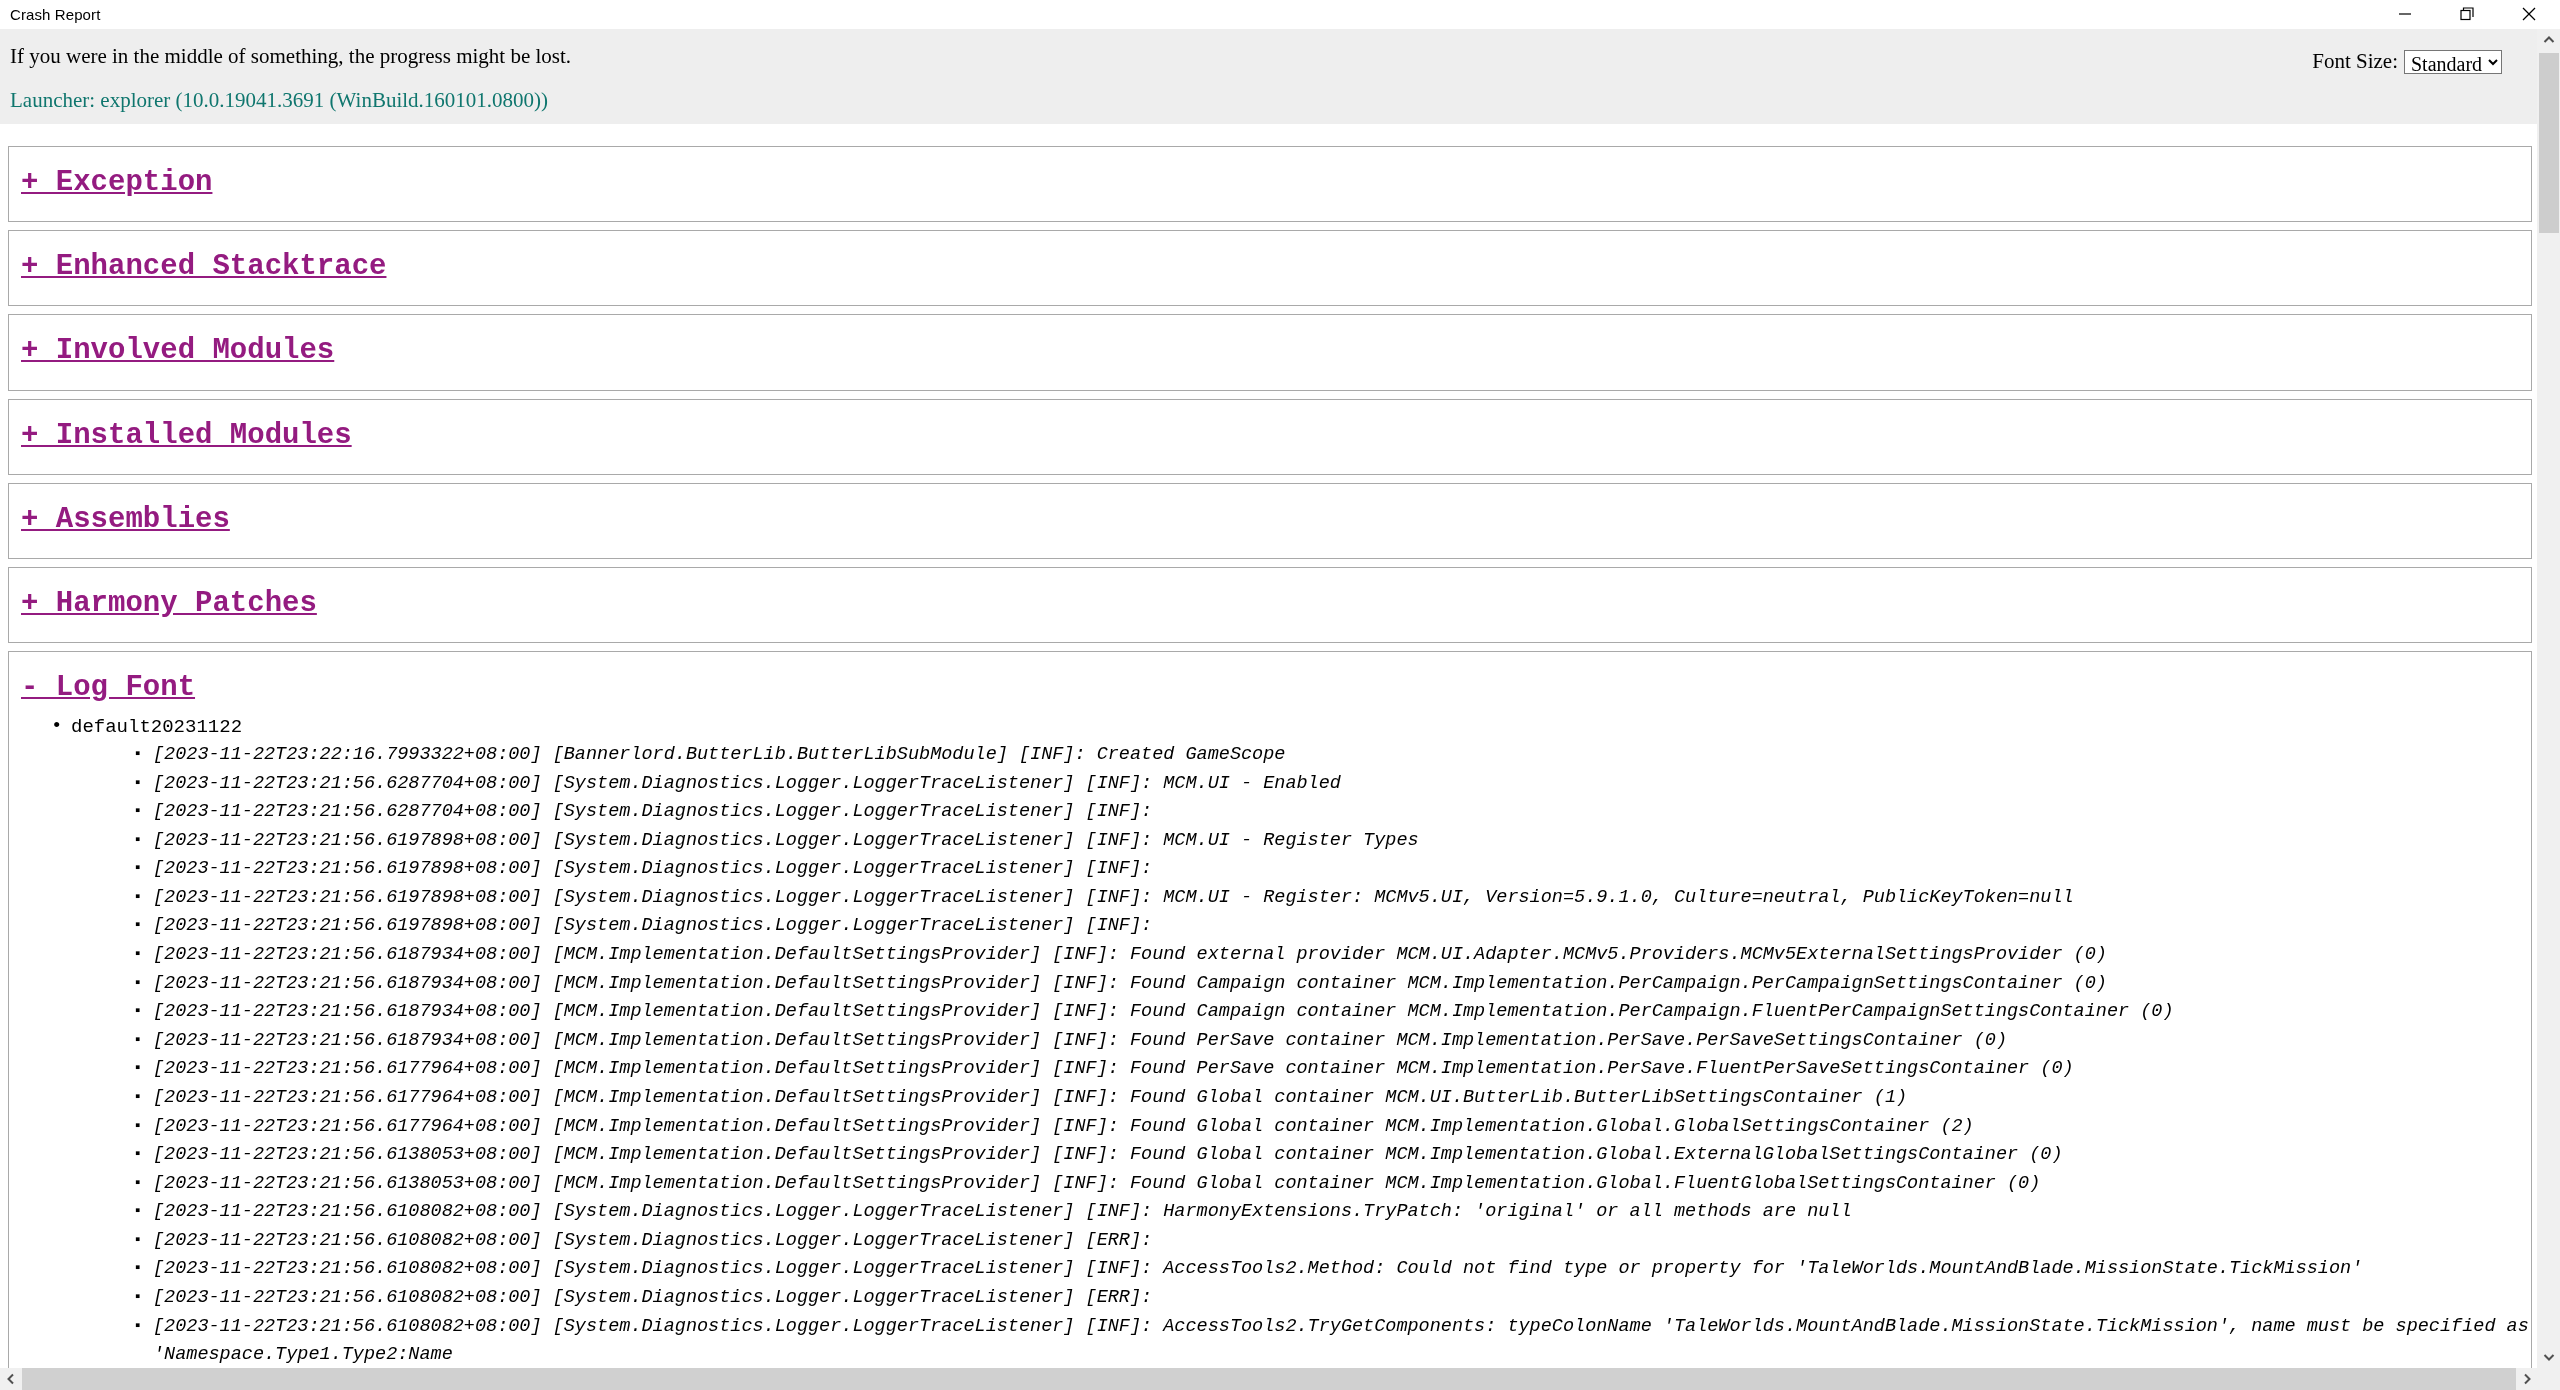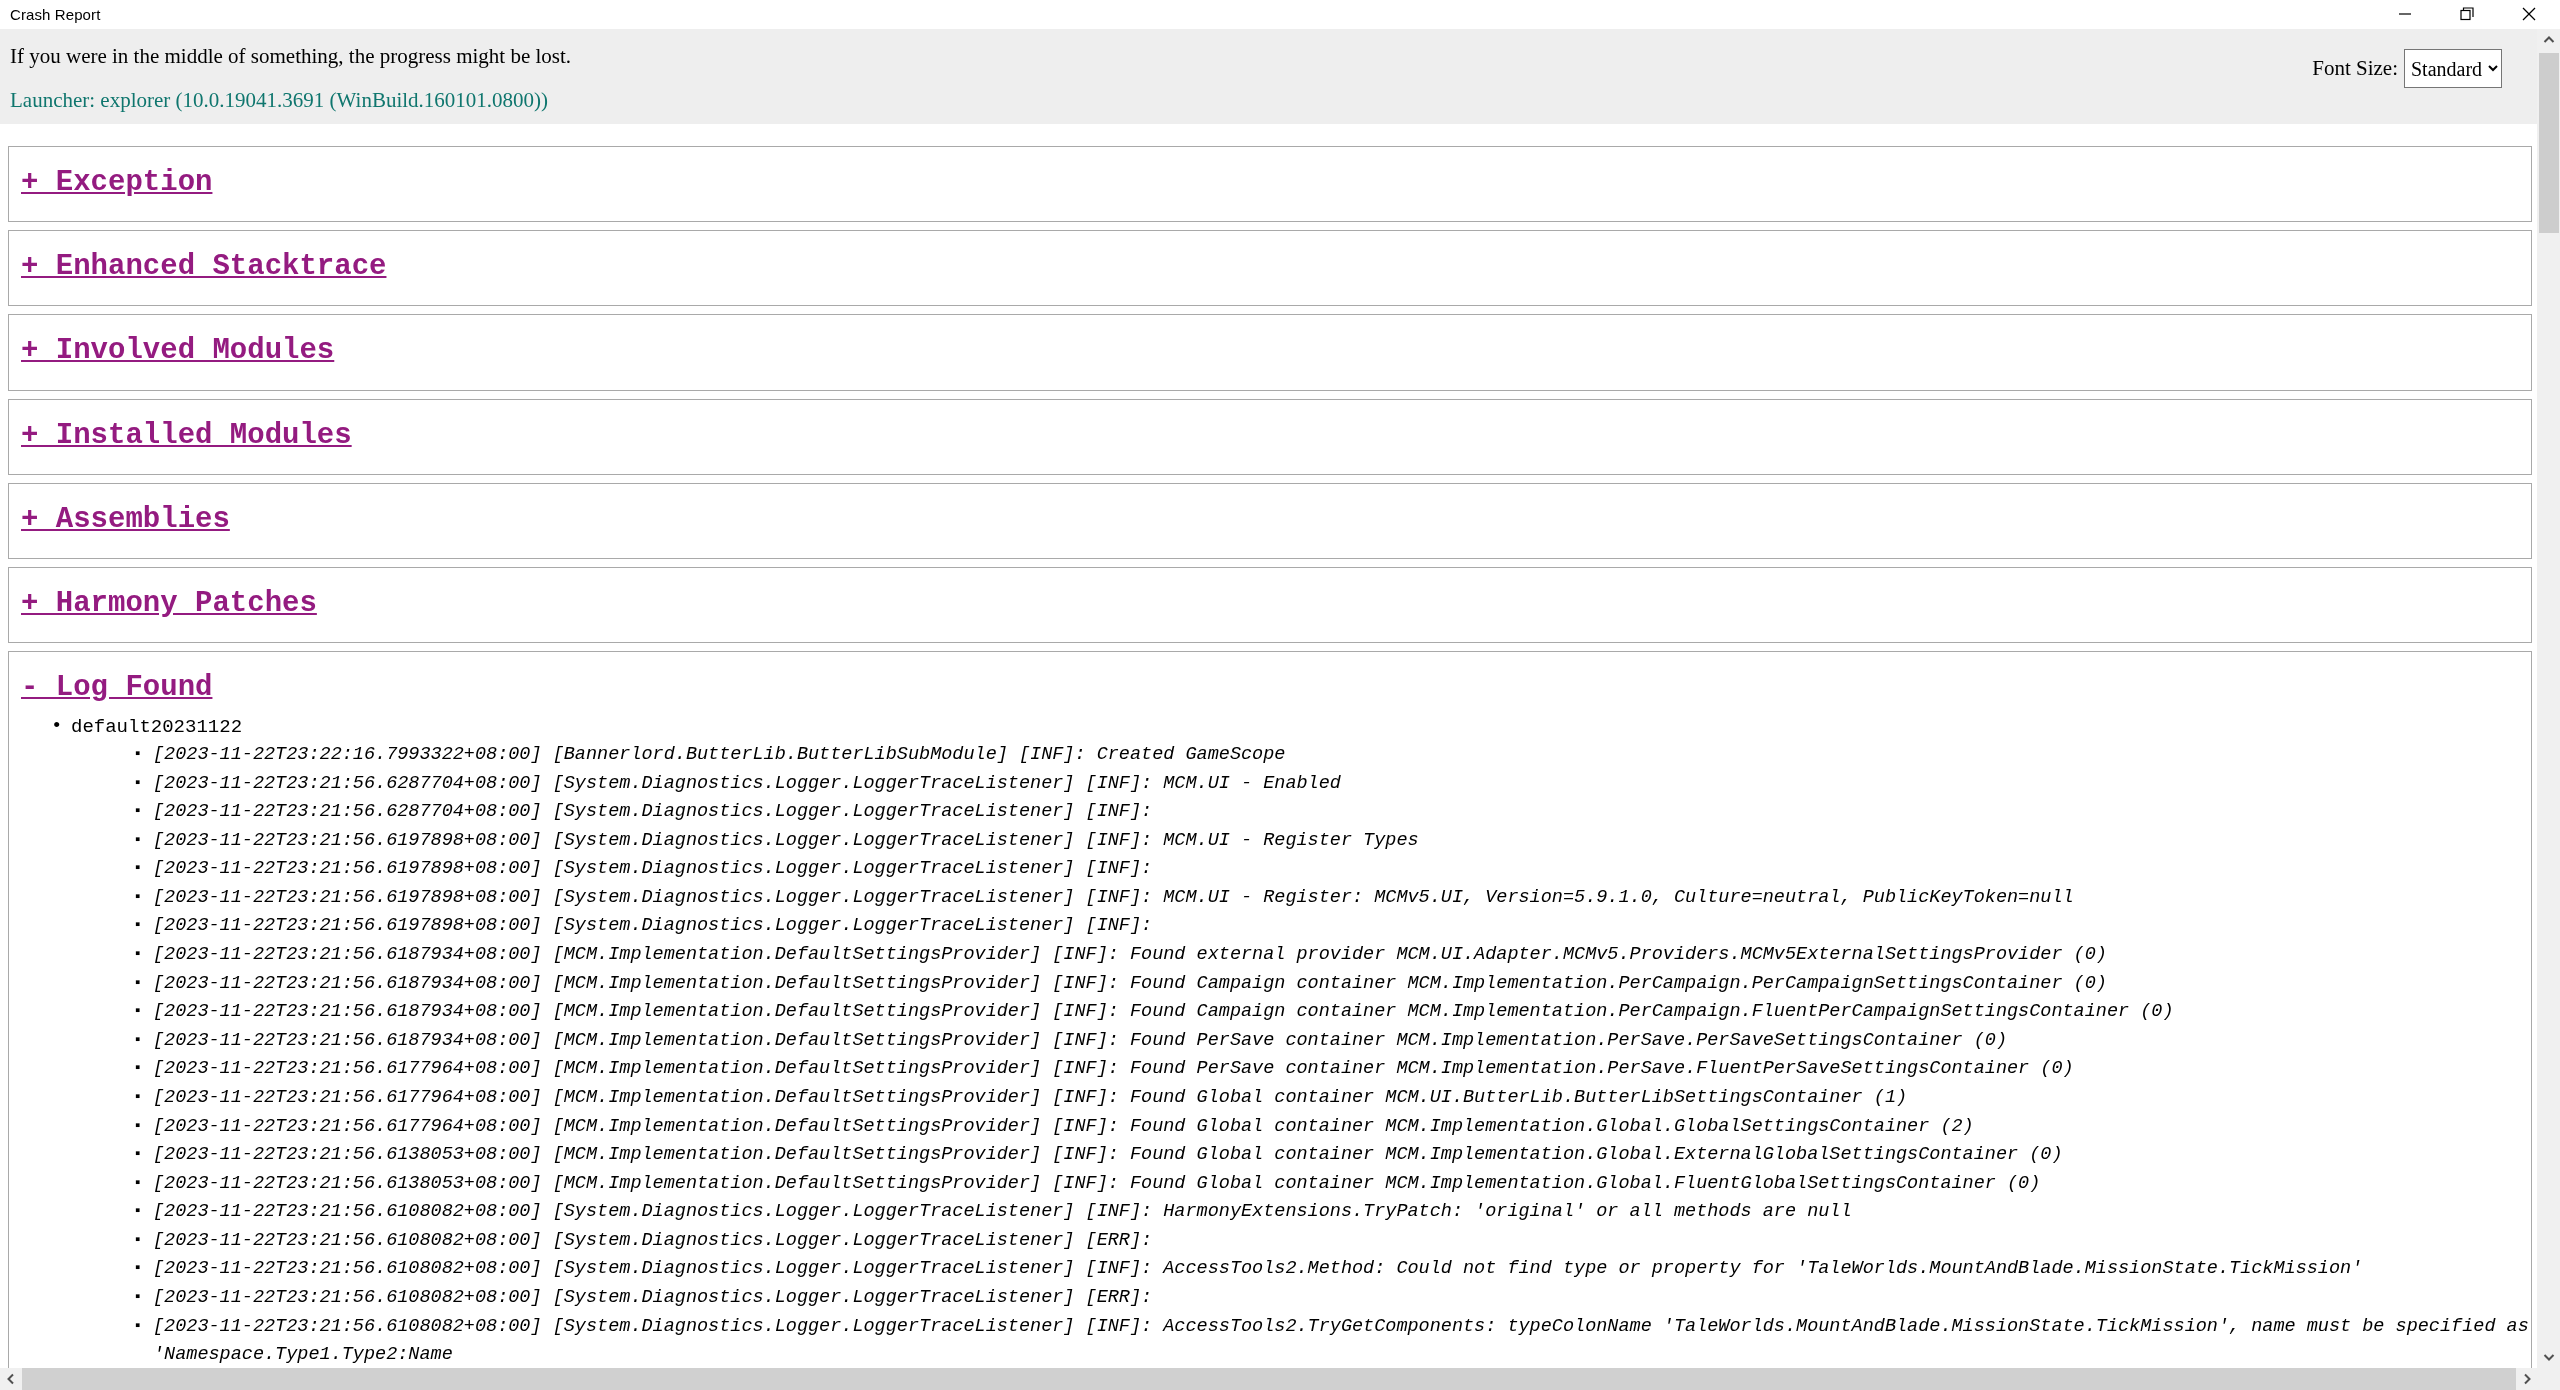--- a/index.html
+++ b/index.html
@@ -111,21 +111,21 @@
     font-size: 21px;
     color: #000000;
   }
   .fontsize-select {
     font-family: "Liberation Serif", serif;
     font-size: 20px;
     padding: 1px 2px;
     border: 1px solid #767676;
     background: #ffffff;
     color: #000000;
-    height: 39px;
+    height: 24px;
     line-height: 20px;
   }
 
   
   .section {
     border: 1px solid #a9a9a9;
     background: #ffffff;
     margin: 8px 8px 0 8px;
     padding: 18px 0 20px 0;
   }
@@ -322,21 +322,21 @@
 
         <div class="section">
           <a class="section-header" href="#">+ Assemblies</a>
         </div>
 
         <div class="section">
           <a class="section-header" href="#">+ Harmony Patches</a>
         </div>
 
         <div class="section">
-          <a class="section-header" href="#">- Log Found</a>
+          <a class="section-header" href="#">- Log Font</a>
           <div class="log-body">
             <ul class="loglist">
               <li class="file-item">
                 <span>default20231122</span>
                 <ul class="entries" id="log-entries">
                     <li class="log-line">[2023-11-22T23:22:16.7993322+08:00] [Bannerlord.ButterLib.ButterLibSubModule] [INF]: Created GameScope</li>
                     <li class="log-line">[2023-11-22T23:21:56.6287704+08:00] [System.Diagnostics.Logger.LoggerTraceListener] [INF]: MCM.UI - Enabled</li>
                     <li class="log-line">[2023-11-22T23:21:56.6287704+08:00] [System.Diagnostics.Logger.LoggerTraceListener] [INF]: </li>
                     <li class="log-line">[2023-11-22T23:21:56.6197898+08:00] [System.Diagnostics.Logger.LoggerTraceListener] [INF]: MCM.UI - Register Types</li>
                     <li class="log-line">[2023-11-22T23:21:56.6197898+08:00] [System.Diagnostics.Logger.LoggerTraceListener] [INF]: </li>

